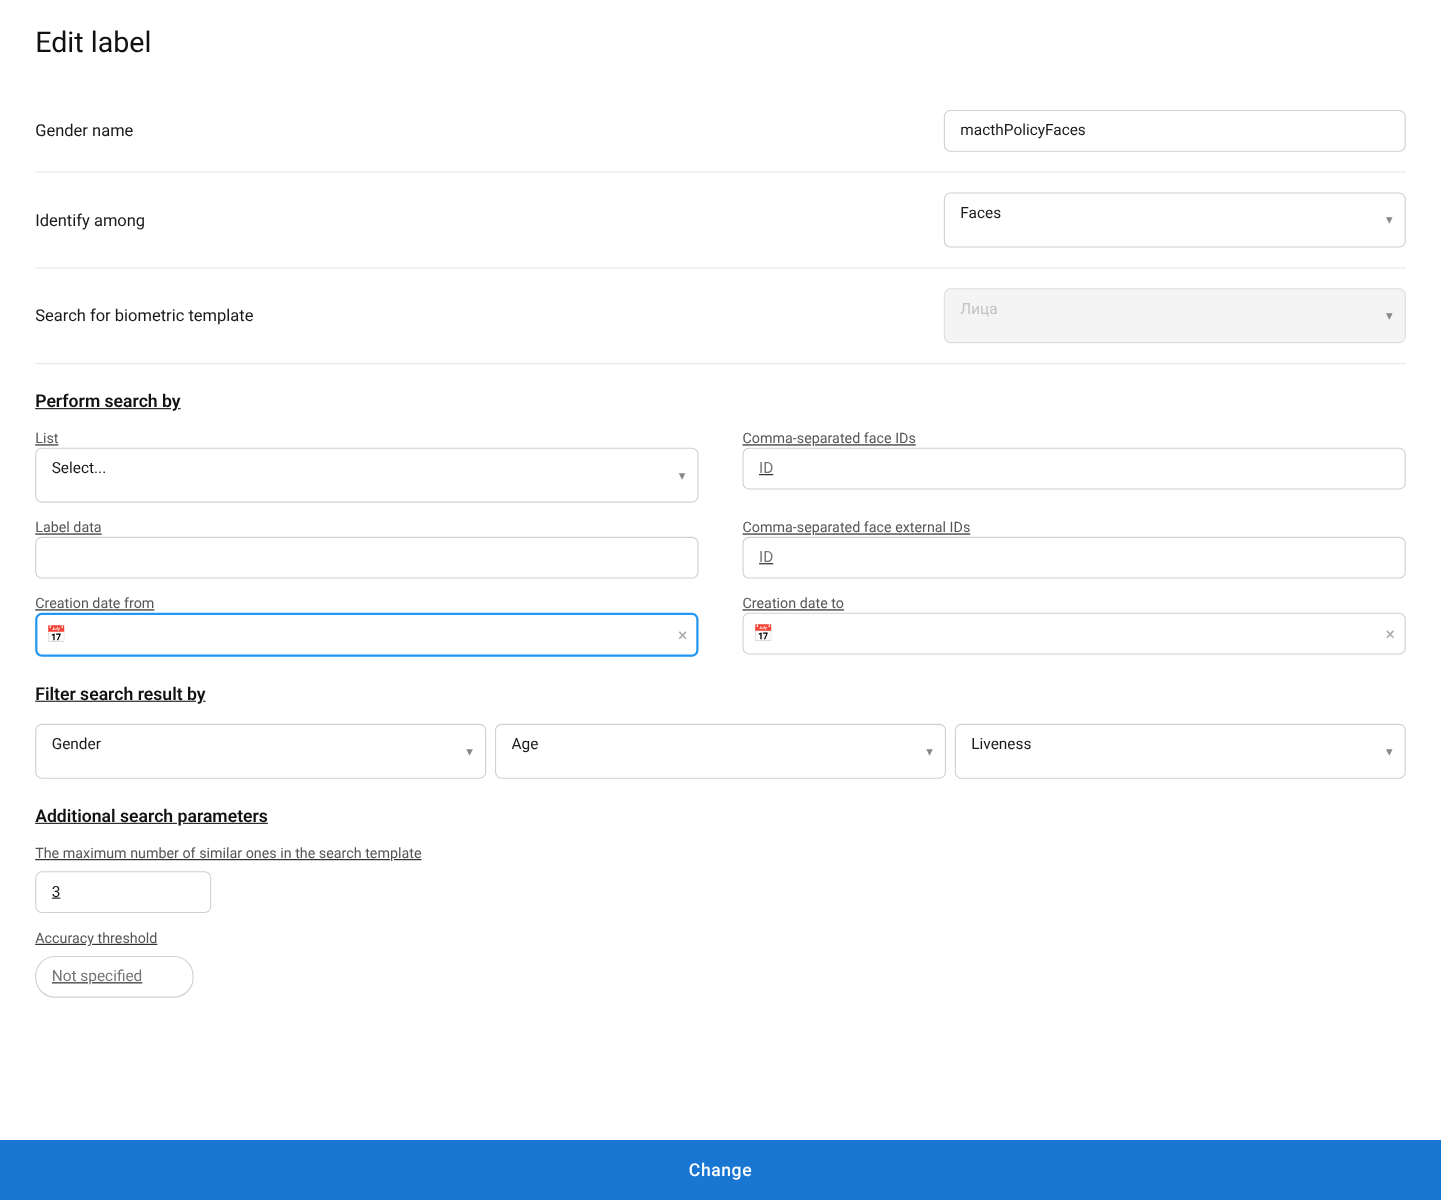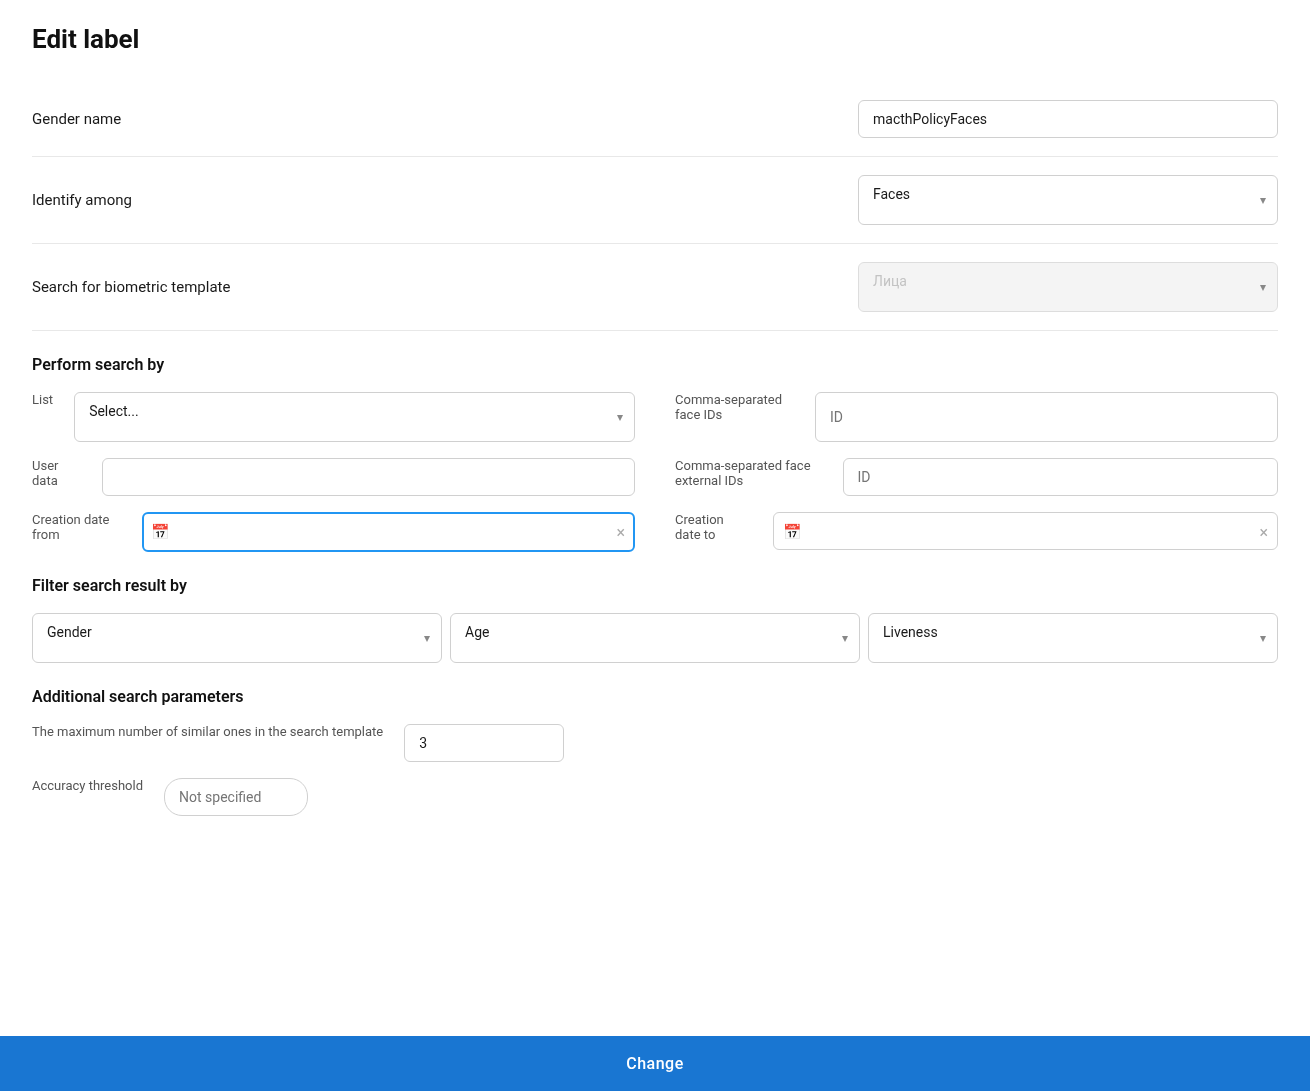--- a/index.html
+++ b/index.html
@@ -17,21 +17,21 @@
       width: 1310px;
     }
 
     .page-container {
       padding: 24px 32px 0 32px;
       max-width: 1310px;
     }
 
     .page-title {
       font-size: 26px;
-      font-weight: 700;
+      font-weight: 400;
       margin-bottom: 28px;
       color: #111;
     }
 
     .form-row {
       display: flex;
       align-items: center;
       padding: 18px 0;
       border-bottom: 1px solid #e8e8e8;
     }
@@ -102,22 +102,22 @@
 
     .search-by-grid {
       display: grid;
       grid-template-columns: 1fr 1fr;
       gap: 16px 40px;
       margin-bottom: 0;
     }
 
     .field-group {
       display: flex;
-      flex-direction: row;
-      gap: 21px;
+      flex-direction: column;
+      gap: 0;
     }
 
     .field-label {
       font-size: 13px;
       color: #555;
     }
 
     .date-input-wrapper {
       position: relative;
       width: 100%;
@@ -161,20 +161,21 @@
 
     .filter-grid {
       display: grid;
       grid-template-columns: 1fr 1fr 1fr;
       gap: 8px;
       margin-top: 0;
     }
 
     .additional-section {
       margin-top: 24px;
+      text-decoration: underline;
     }
 
     .max-similar-input {
       width: 160px;
       border: 1px solid #d0d0d0;
       border-radius: 6px;
       padding: 10px 14px;
       font-size: 14px;
       color: #1a1a1a;
       outline: none;
@@ -272,21 +273,21 @@
           <span class="select-chevron">▾</span>
         </div>
       </div>
 
       <div class="field-group">
         <label class="field-label">Comma-separated face IDs</label>
         <input type="text" class="text-input" placeholder="ID" style="">
       </div>
 
       <div class="field-group">
-        <label class="field-label">User data</label>
+        <label class="field-label">Label data</label>
         <input type="text" class="text-input" style="">
       </div>
 
       <div class="field-group">
         <label class="field-label">Comma-separated face external IDs</label>
         <input type="text" class="text-input" placeholder="ID" style="">
       </div>
 
       <div class="field-group">
         <label class="field-label">Creation date from</label>

